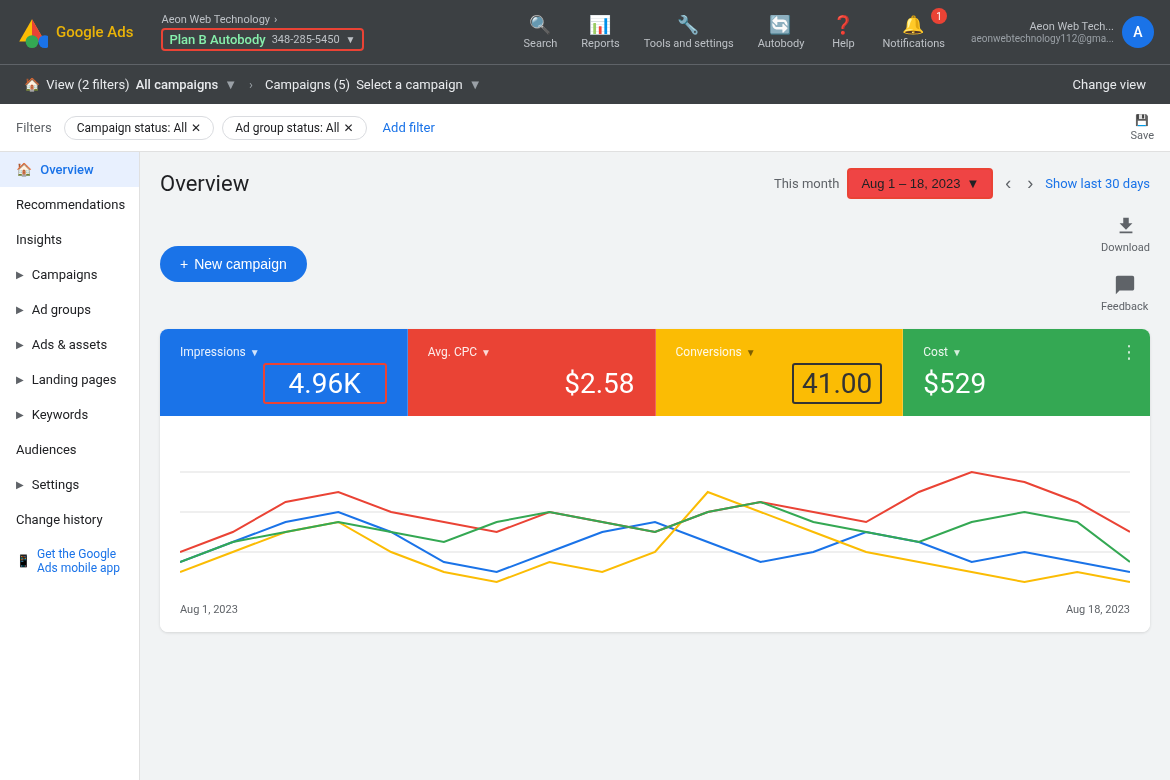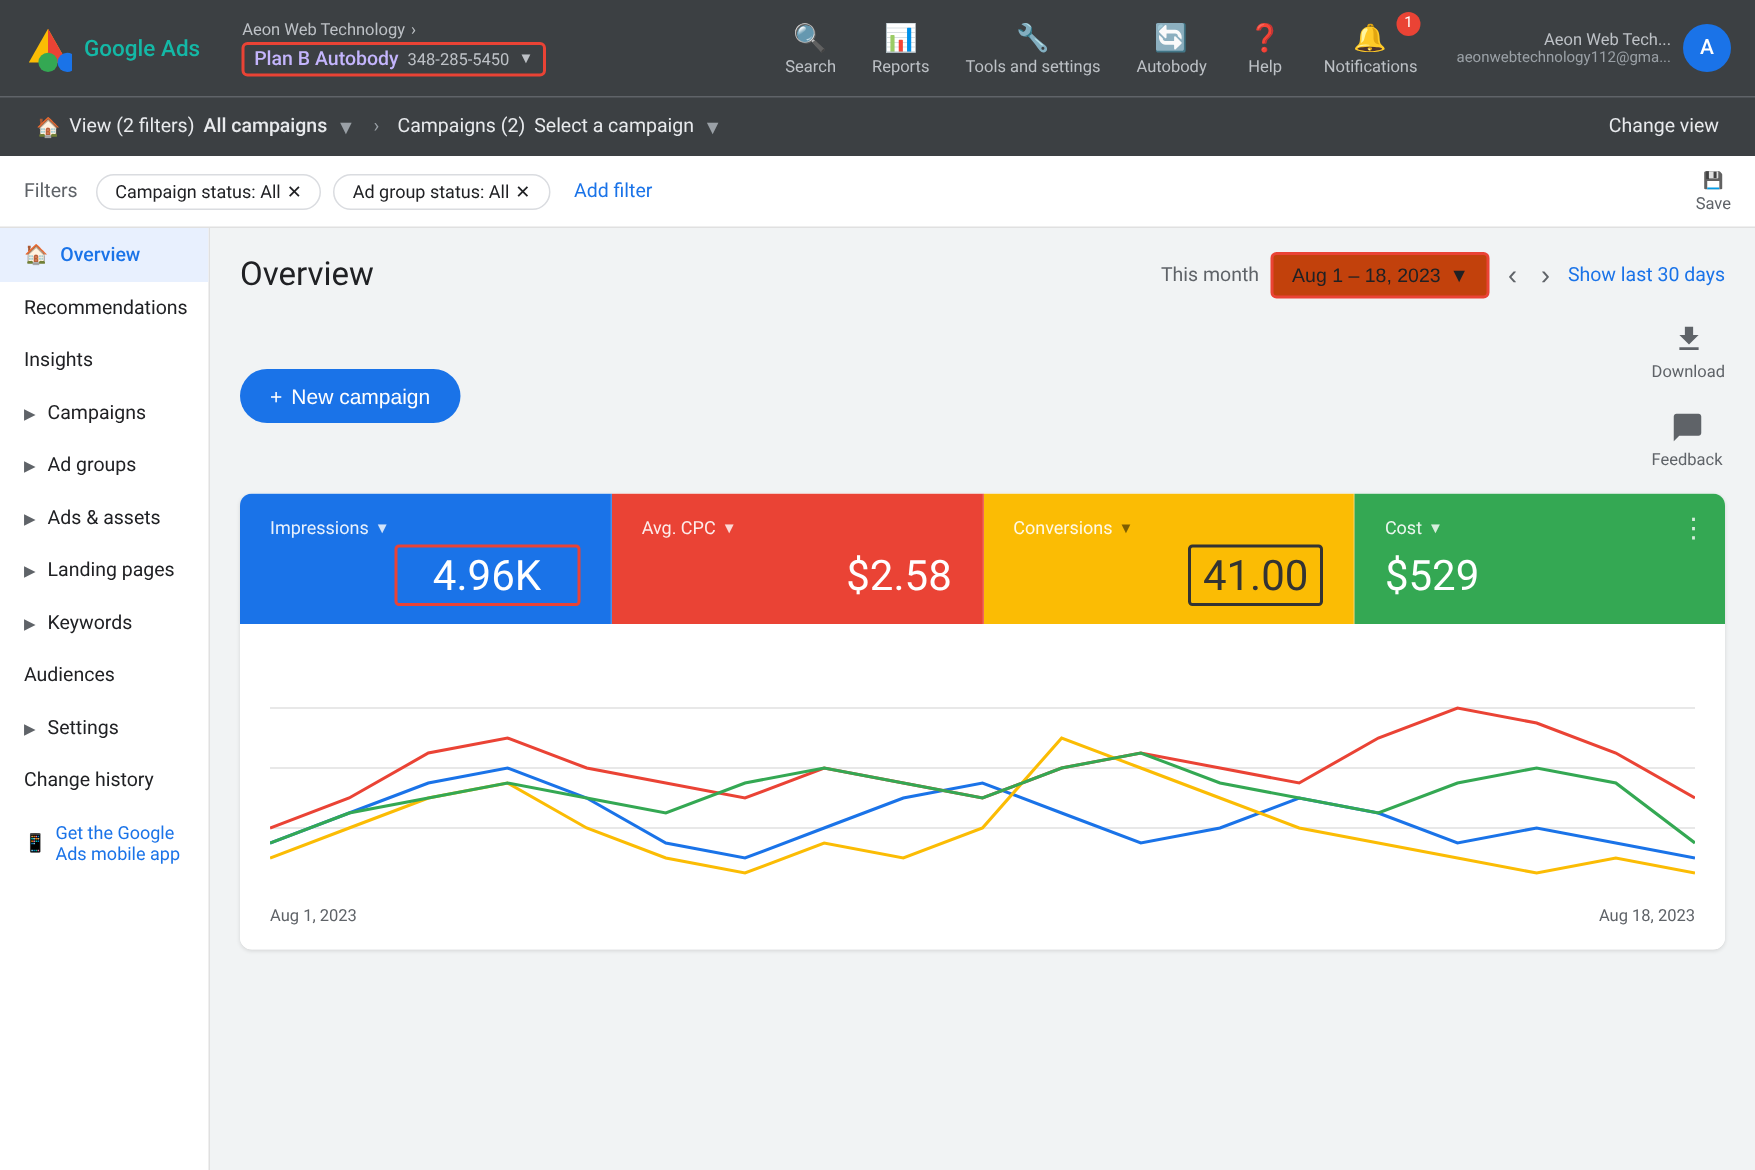--- a/index.html
+++ b/index.html
@@ -18,21 +18,21 @@
       display: flex;
       align-items: center;
       gap: 8px;
       margin-right: 8px;
     }
     .logo-triangle {
       width: 32px;
       height: 32px;
     }
     .logo-text {
-      color: #14b8a6;
+      color: #eab308;
       font-size: 15px;
       font-weight: 500;
       white-space: nowrap;
     }
     .account-info {
       margin-left: 12px;
       display: flex;
       flex-direction: column;
       justify-content: flex-end;
     }
@@ -46,21 +46,21 @@
     .account-name-box {
       border: 2px solid #ea4335;
       border-radius: 4px;
       padding: 2px 6px;
       display: flex;
       align-items: center;
       gap: 6px;
       margin-top: 2px;
     }
     .account-name {
-      color: #c4b5fd;
+      color: #86efac;
       font-size: 13px;
       font-weight: 500;
     }
     .account-id {
       color: #bdc1c6;
       font-size: 11px;
     }
     .nav-spacer { flex: 1; }
     .nav-actions {
       display: flex;
@@ -247,21 +247,21 @@
     .date-range-btn {
       border: 2px solid #ea4335;
       border-radius: 4px;
       padding: 6px 12px;
       font-size: 13px;
       color: #202124;
       cursor: pointer;
       display: flex;
       align-items: center;
       gap: 6px;
-      background: #c2410c;
+      background: #ef4444;
     }
     .date-nav-btn {
       background: none;
       border: none;
       cursor: pointer;
       color: #5f6368;
       font-size: 18px;
       padding: 4px;
     }
     .show-last-30 {
@@ -438,21 +438,21 @@
 
 <div class="breadcrumb-nav">
   <div class="breadcrumb-item">
     <span>🏠</span>
     <span>View (2 filters)</span>
     <span style="font-weight:500;">All campaigns</span>
     <span style="color:#9aa0a6;">▼</span>
   </div>
   <span class="breadcrumb-arrow">›</span>
   <div class="breadcrumb-item">
-    <span>Campaigns (2)</span>
+    <span>Campaigns (5)</span>
     <span>Select a campaign</span>
     <span style="color:#9aa0a6;">▼</span>
   </div>
   <div class="change-view-btn">Change view</div>
 </div>
 
 <div class="filter-bar">
   <span class="filter-label">Filters</span>
   <div class="filter-chip">
     <span>Campaign status: All</span>

